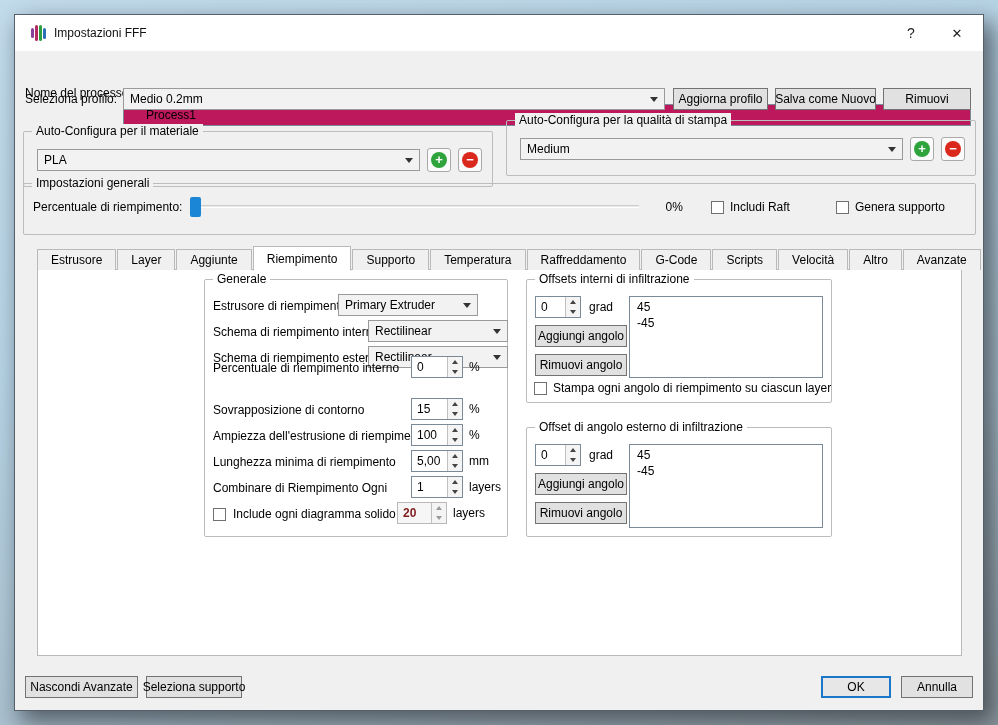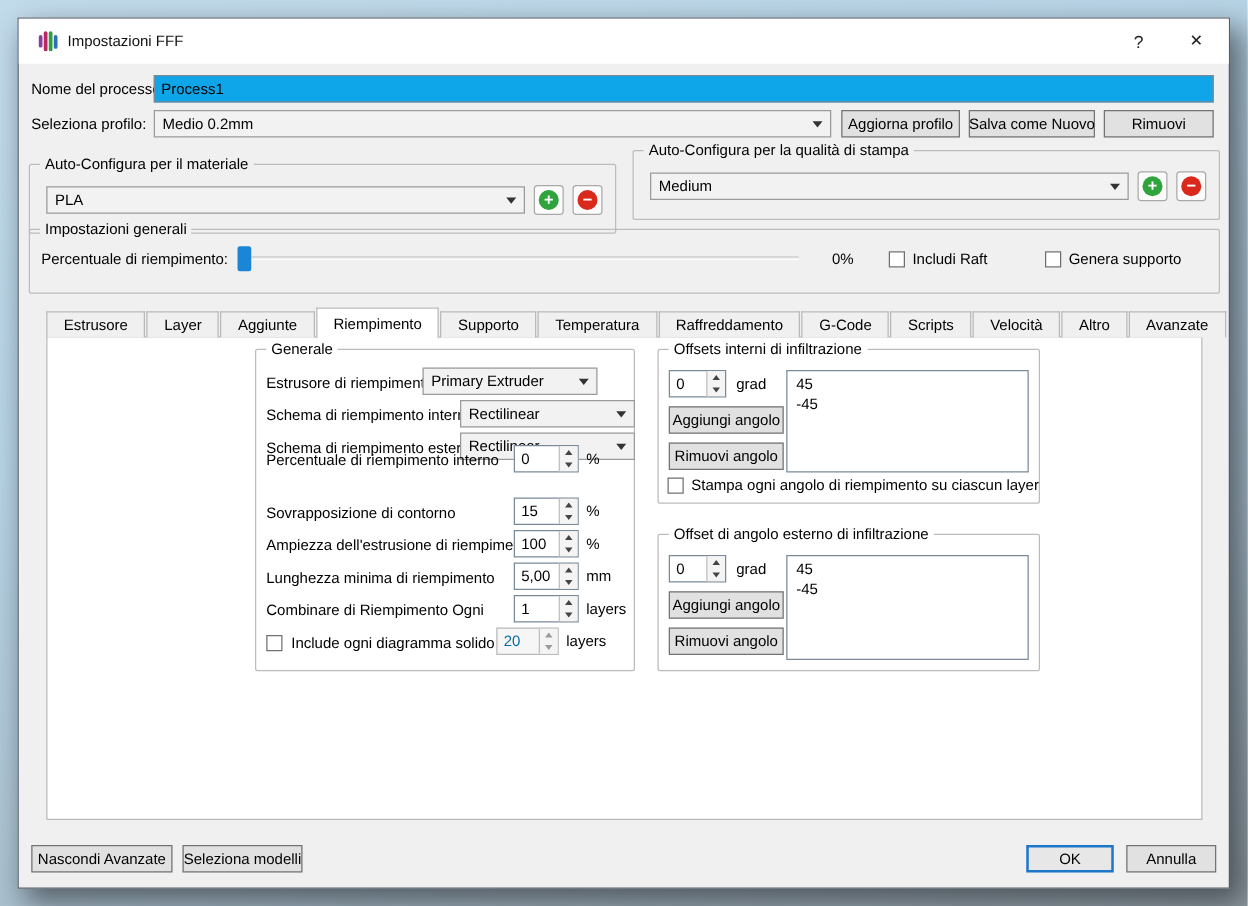--- a/index.html
+++ b/index.html
@@ -22,22 +22,22 @@
   .app-icon i:nth-child(2){ height:16px; background:#b52a62; }
   .app-icon i:nth-child(3){ height:16px; background:#2f9e41; }
   .app-icon i:nth-child(4){ height:11px; background:#2b6fb4; }
   .title-text { font-size:12px; color:#111; }
   .titlebar-buttons { margin-left:auto; display:flex; align-items:center; gap:26px; padding-right:6px; }
   .tb-btn { font-size:14px; color:#222; width:20px; text-align:center; cursor:default; }
   .tb-close { font-size:13px; }
   
   .label { white-space:nowrap; }
   .text-input {
-    flex:1; height:22px; border:1px solid #7a8a99; background:#0ea5e9; font:12px "Liberation Sans",sans-serif;
-    padding:0 5px; outline:none;
+    flex:1; height:22px; border:1px solid #7a8a99; background:#be185d; font:12px "Liberation Sans",sans-serif;
+    padding:0 22px; outline:none;margin-top:44px;
   }
   .combo {
     display:flex; align-items:center; height:22px; background:#f2f2f2;
     border:1px solid #9a9a9a; padding:0 6px; position:relative;
   }
   .combo-value { flex:1; overflow:hidden; white-space:nowrap; }
   .combo-arrow { width:0; height:0; border-left:4px solid transparent; border-right:4px solid transparent; border-top:5px solid #333; margin-left:6px; }
   .btn {
     display:inline-flex; align-items:center; justify-content:center;
     height:22px; background:#e1e1e1; border:1px solid #737373; font:12px "Liberation Sans",sans-serif;
@@ -48,21 +48,21 @@
   .group-title { position:absolute; top:-8px; left:8px; padding:0 4px; background:#f0f0f0; white-space:nowrap; }
   .pane .group-title { background:#ffffff; }
   .checkbox { display:inline-block; width:13px; height:13px; background:#fff; border:1px solid #707070; vertical-align:middle; flex:none; }
   .check-wrap { display:flex; align-items:center; gap:6px; white-space:nowrap; }
   .spin { display:inline-flex; align-items:stretch; height:22px; border:1px solid #7a8a99; background:#fff; }
   .spin-value { display:flex; align-items:center; padding:0 5px; flex:1; }
   .spin-arrows { display:flex; flex-direction:column; width:15px; border-left:1px solid #c0c0c0; background:#f4f4f4; }
   .spin-up,.spin-down { flex:1; display:flex; align-items:center; justify-content:center; }
   .spin-up::after { content:""; width:0; height:0; border-left:3px solid transparent; border-right:3px solid transparent; border-bottom:4px solid #444; }
   .spin-down::after { content:""; width:0; height:0; border-left:3px solid transparent; border-right:3px solid transparent; border-top:4px solid #444; }
-  .spin.disabled { border-color:#b9b9b9; background:#f6f6f6; color:#0369a1; }
+  .spin.disabled { border-color:#b9b9b9; background:#f6f6f6; color:#7f1d1d;font-weight:bold; }
   .spin.disabled .spin-up::after { border-bottom-color:#9a9a9a; }
   .spin.disabled .spin-down::after { border-top-color:#9a9a9a; }
   .round-btn { width:24px; height:24px; border:1px solid #a9a9a9; border-radius:3px; background:#fbfbfb; display:inline-flex; align-items:center; justify-content:center; flex:none; }
   .round-btn .disc { width:16px; height:16px; border-radius:50%; color:#fff; font-weight:bold; font-size:13px; line-height:15px; text-align:center; }
   .disc-add { background:#2fa43c; }
   .disc-remove { background:#da291c; }
   
   .form-row { position:absolute; left:10px; right:12px; display:flex; align-items:center; }
   .row-process { top:45px; }
   .row-profile { top:73px; }
@@ -377,17 +377,17 @@
         <div>45</div>
         <div>-45</div>
       </div>
       <span class="btn off-add">Aggiungi angolo</span>
       <span class="btn off-remove">Rimuovi angolo</span>
     </div>
 
   </div>
 
   <span class="btn footer-btn btn-hide">Nascondi Avanzate</span>
-  <span class="btn footer-btn btn-models">Seleziona modelli</span>
+  <span class="btn footer-btn btn-models">Seleziona supporto</span>
   <span class="btn btn-default footer-btn btn-ok">OK</span>
   <span class="btn footer-btn btn-cancel">Annulla</span>
 
 </div>
 
 </body></html>

